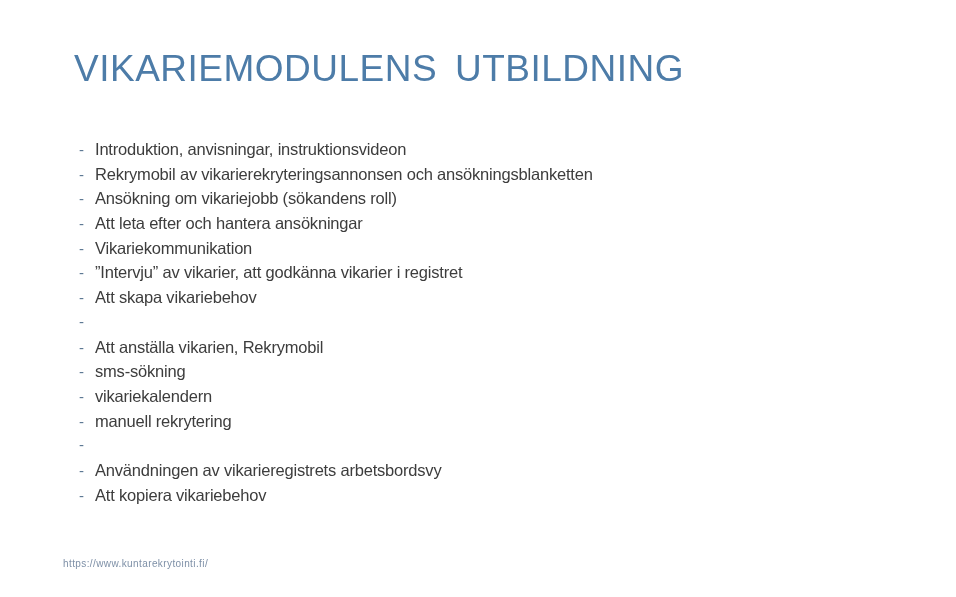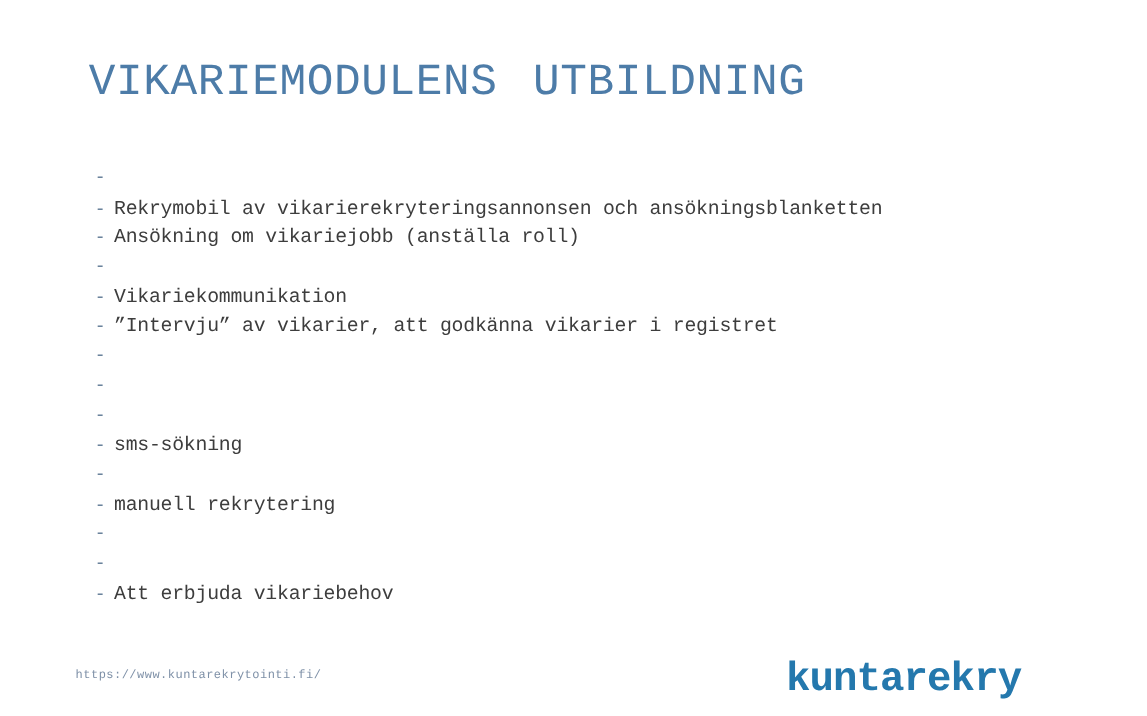--- a/index.html
+++ b/index.html
@@ -6,21 +6,21 @@
     margin: 0;
     padding: 0;
     background: #ffffff;
   }
   .slide {
     position: relative;
     width: 868px;
     height: 597px;
     background: #ffffff;
     overflow: hidden;
-    font-family: Liberation Mono, monospace;
+    font-family: Liberation Sans, sans-serif;
   }
   .slide-title {
     position: absolute;
     left: 74px;
     top: 48px;
     margin: 0;
     font-size: 37px;
     font-weight: 300;
     letter-spacing: 0.5px;
     word-spacing: 7px;
@@ -76,69 +76,74 @@
 </head>
 <body>
 
 <div class="slide">
 
   <h1 class="slide-title">VIKARIEMODULENS UTBILDNING</h1>
 
   <ul class="bullet-list">
     <li>
         <span class="dash">-</span>
+        <span>Introduktion, anvisningar, instruktionsvideon</span>
       </li>
     <li>
         <span class="dash">-</span>
         <span>Rekrymobil av vikarierekryteringsannonsen och ansökningsblanketten</span>
       </li>
     <li>
         <span class="dash">-</span>
-        <span>Ansökning om vikariejobb (anställa roll)</span>
+        <span>Ansökning om vikariejobb (sökandens roll)</span>
       </li>
     <li>
         <span class="dash">-</span>
+        <span>Att leta efter och hantera ansökningar</span>
       </li>
     <li>
         <span class="dash">-</span>
         <span>Vikariekommunikation</span>
       </li>
     <li>
         <span class="dash">-</span>
         <span>”Intervju” av vikarier, att godkänna vikarier i registret</span>
       </li>
     <li>
         <span class="dash">-</span>
+        <span>Att skapa vikariebehov</span>
       </li>
     <li>
         <span class="dash">-</span>
       </li>
     <li>
         <span class="dash">-</span>
+        <span>Att anställa vikarien, Rekrymobil</span>
       </li>
     <li>
         <span class="dash">-</span>
         <span>sms-sökning</span>
       </li>
     <li>
         <span class="dash">-</span>
+        <span>vikariekalendern</span>
       </li>
     <li>
         <span class="dash">-</span>
         <span>manuell rekrytering</span>
       </li>
     <li>
         <span class="dash">-</span>
       </li>
     <li>
         <span class="dash">-</span>
+        <span>Användningen av vikarieregistrets arbetsbordsvy</span>
       </li>
     <li>
         <span class="dash">-</span>
-        <span>Att erbjuda vikariebehov</span>
+        <span>Att kopiera vikariebehov</span>
       </li>
   </ul>
 
   <a class="footer-url">https://www.kuntarekrytointi.fi/</a>
 
-  <div class="logo">kuntarekry</div>
 
 </div>
 
 </body></html>

